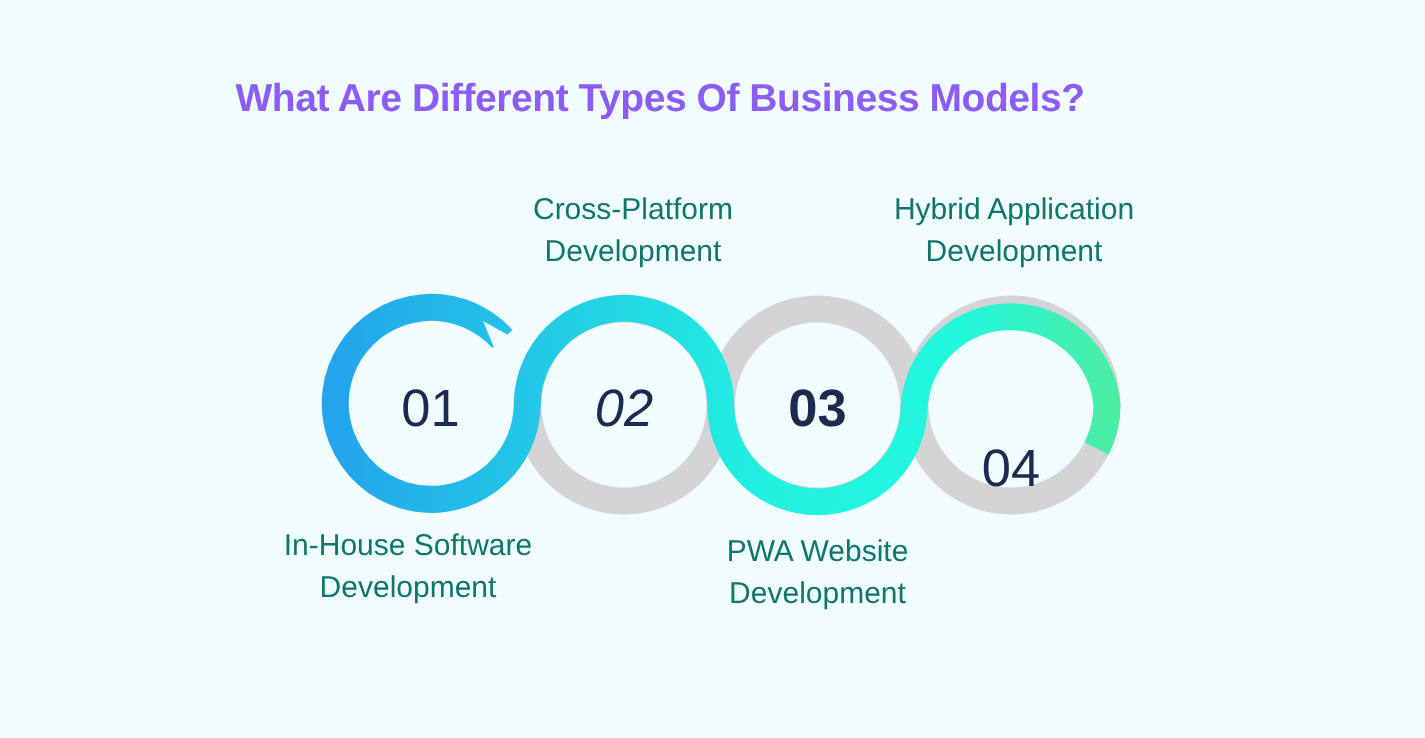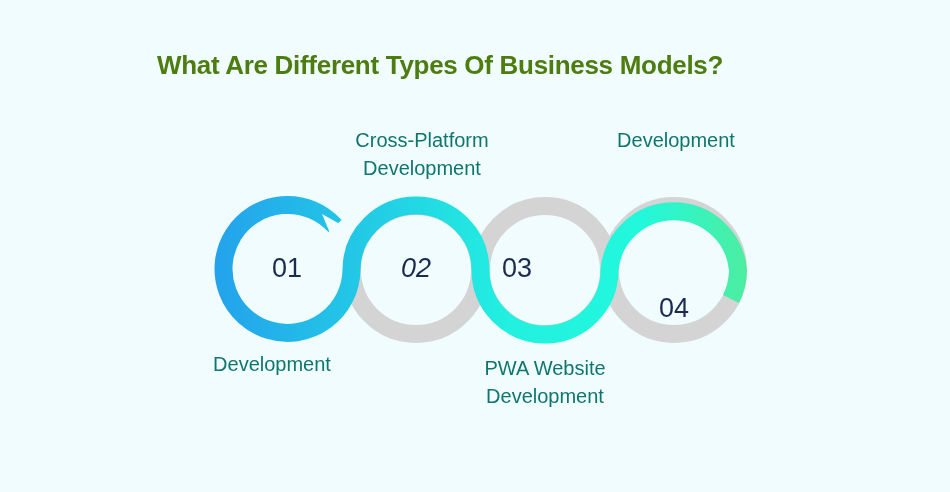--- a/index.html
+++ b/index.html
@@ -1,21 +1,21 @@
 <!DOCTYPE html>
 <html><head>
 <meta charset="utf-8">
 <style>
   html, body { margin:0; padding:0; }
   body { width:950px; height:492px; background:#f0fcfe; position:relative; overflow:hidden;
          font-family:"Liberation Sans", "DejaVu Sans", sans-serif; color:#1b2a4e; }
   .title { position:absolute; left:0; top:50px; width:880px; text-align:center;
-           font-size:26px; font-weight:bold; letter-spacing:-0.3px; color:#4d7c0f; }
+           font-size:26px; font-weight:bold; letter-spacing:-0.3px; color:#8b5cf6; }
   svg.diagram { position:absolute; left:0; top:0; }
-  .num { position:absolute; width:80px; text-align:center; font-size:27px; color:#1b2a4e; top:253px; }
+  .num { position:absolute; width:80px; text-align:center; font-size:35px; color:#1b2a4e; top:253px; }
   .label { position:absolute; width:240px; text-align:center; font-size:20px; line-height:28px; color:#0f766e; }
 </style>
 </head>
 <body>
 
 <div class="title">What Are Different Types Of Business Models?</div>
 
 <svg class="diagram" width="950" height="492" viewBox="0 0 950 492">
   <defs>
     <linearGradient id="g" x1="214" y1="0" x2="748" y2="0" gradientUnits="userSpaceOnUse">
@@ -37,29 +37,31 @@
            A 64.5 64.5 0 0 1 480.5 270
            A 64.5 64.5 0 0 0 609.5 270
            A 64.5 64.5 0 0 1 738 270
            A 64 64 0 0 1 731 299"></path>
 
   <polygon points="322,214 347,228 332,238" fill="#f0fcfe"></polygon>
 </svg>
 
 <div class="num" style="left:247px;">01</div>
 <div class="num" style="left:376px;font-style:italic;">02</div>
-<div class="num" style="left:477px;">03</div>
+<div class="num" style="left:505px;font-weight:bold;">03</div>
 <div class="num" style="left:634px;margin-top:40px;">04</div>
 
 <div class="label" style="left:152px; top:350px;">
+  <div>In-House Software</div>
   <div>Development</div>
 </div>
 <div class="label" style="left:302px; top:126px;">
   <div>Cross-Platform</div>
   <div>Development</div>
 </div>
 <div class="label" style="left:425px; top:354px;">
   <div>PWA Website</div>
   <div>Development</div>
 </div>
 <div class="label" style="left:556px; top:126px;">
+  <div>Hybrid Application</div>
   <div>Development</div>
 </div>
 
 </body></html>

